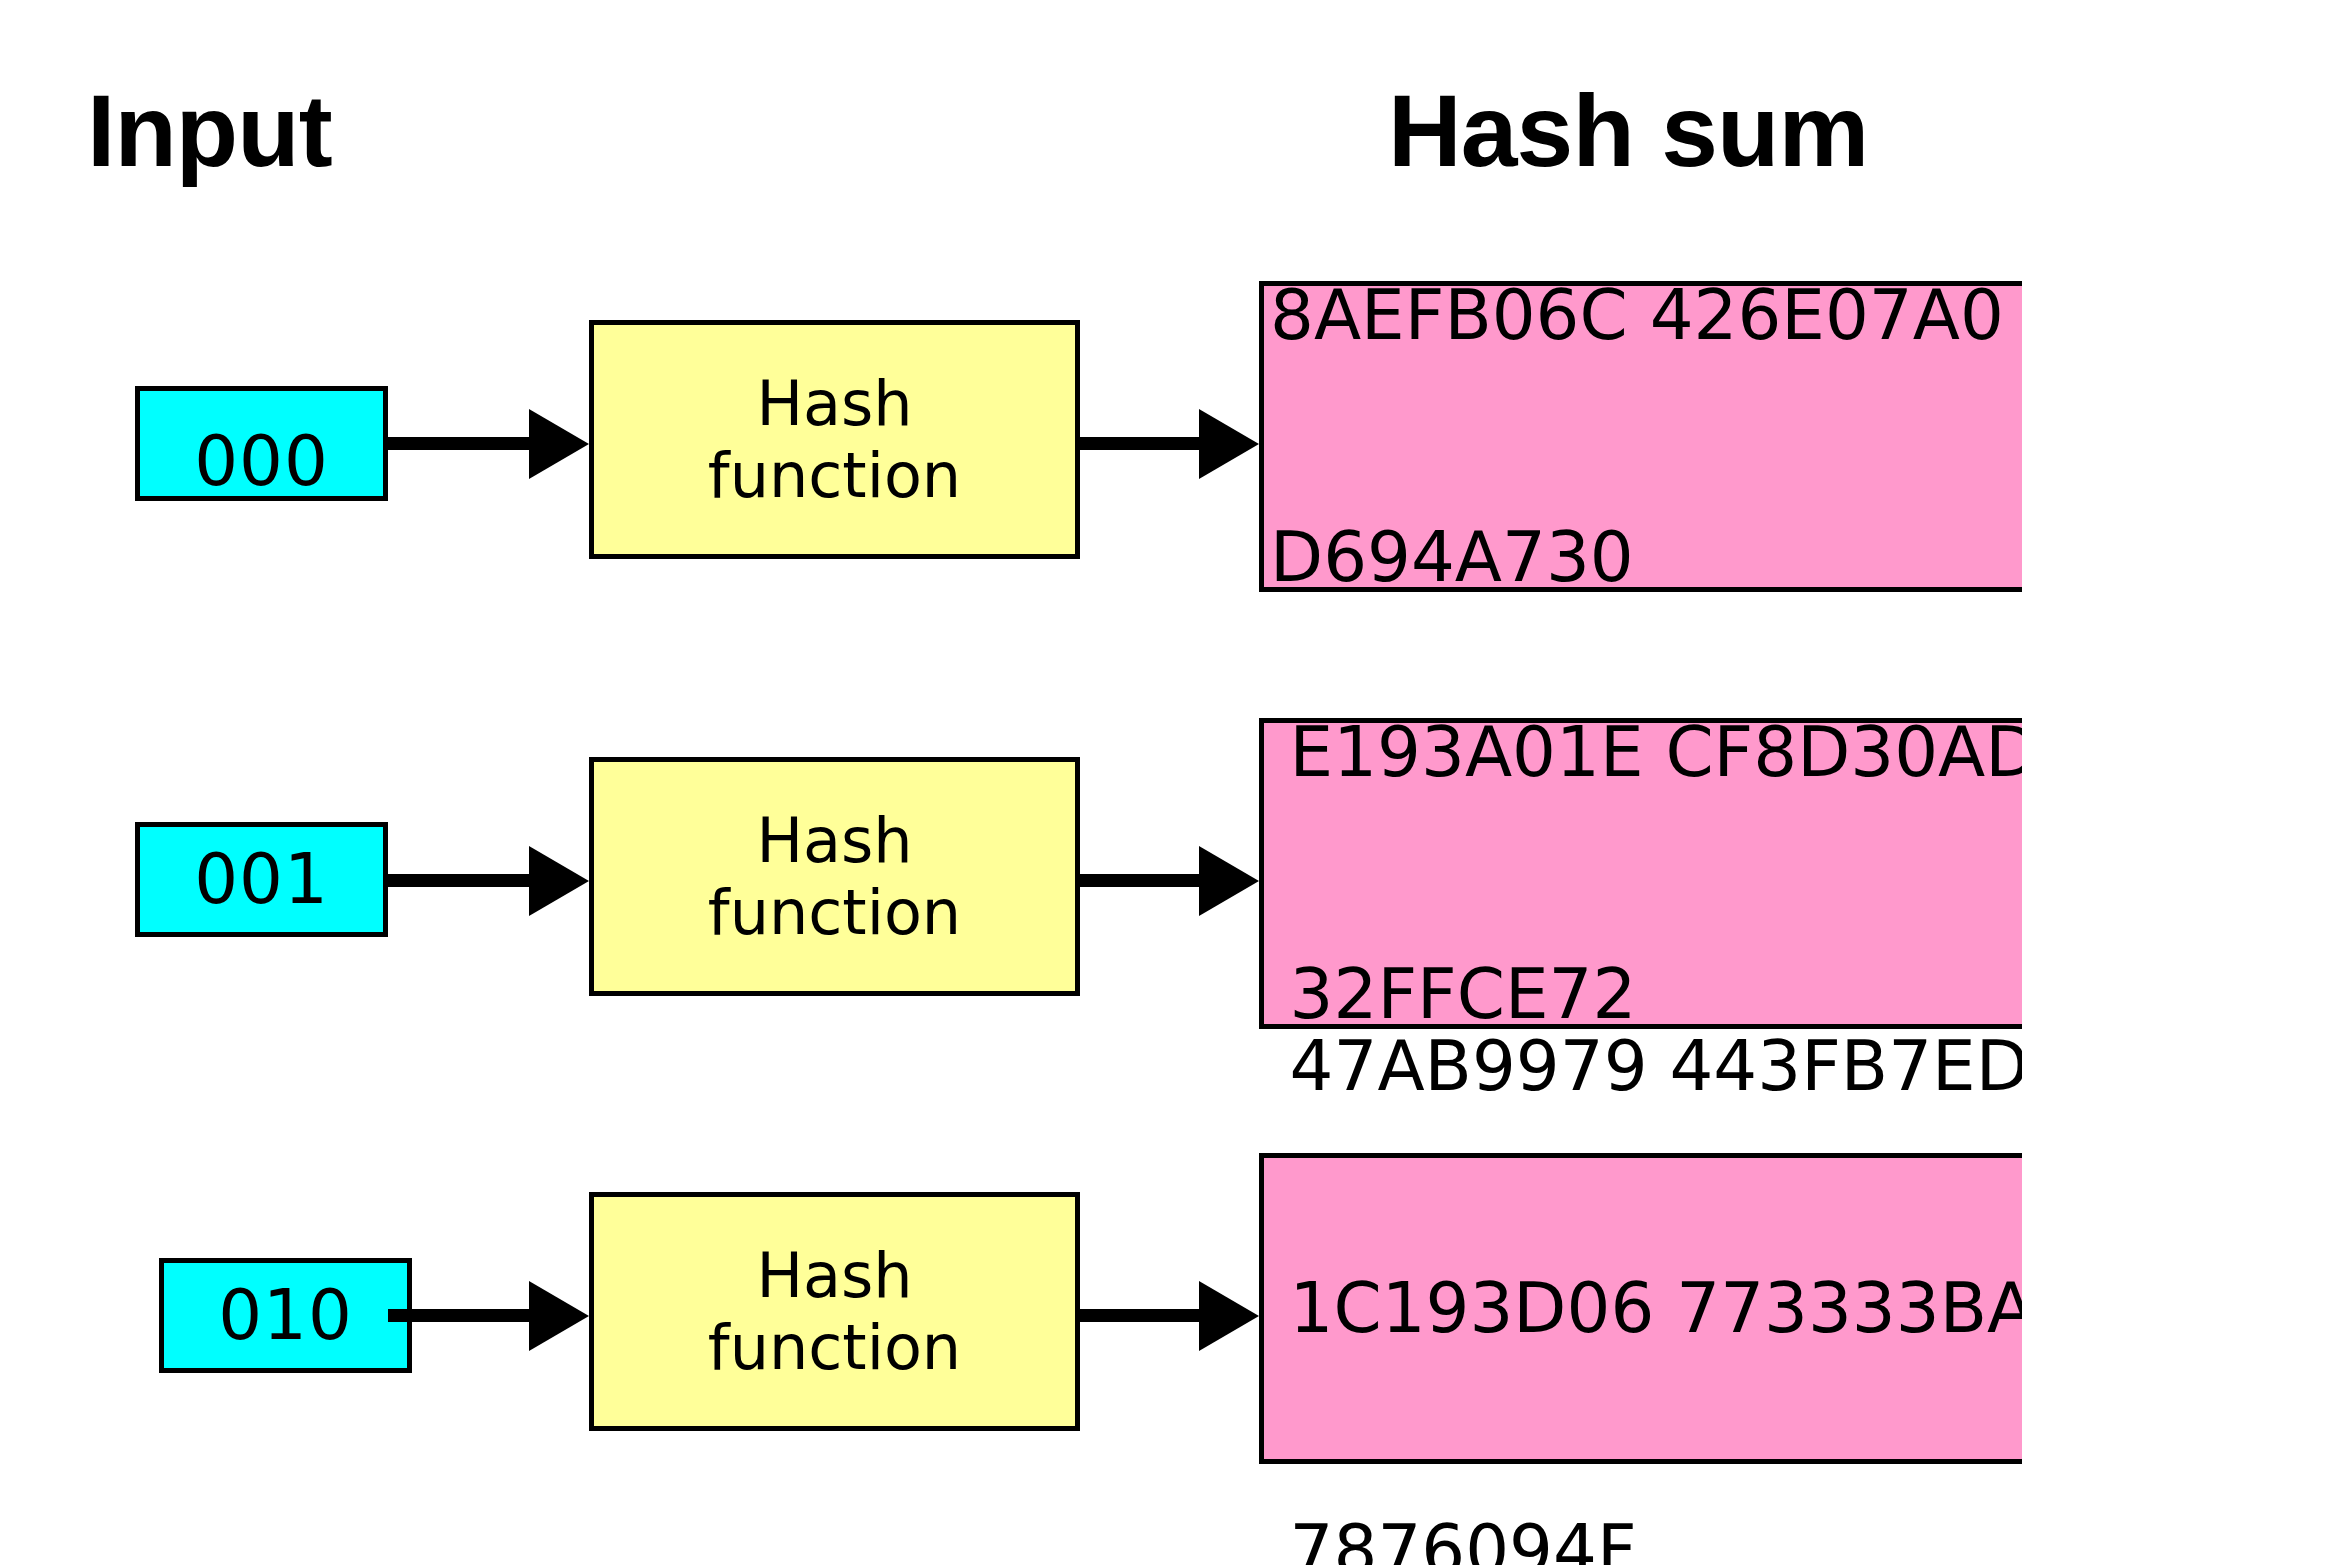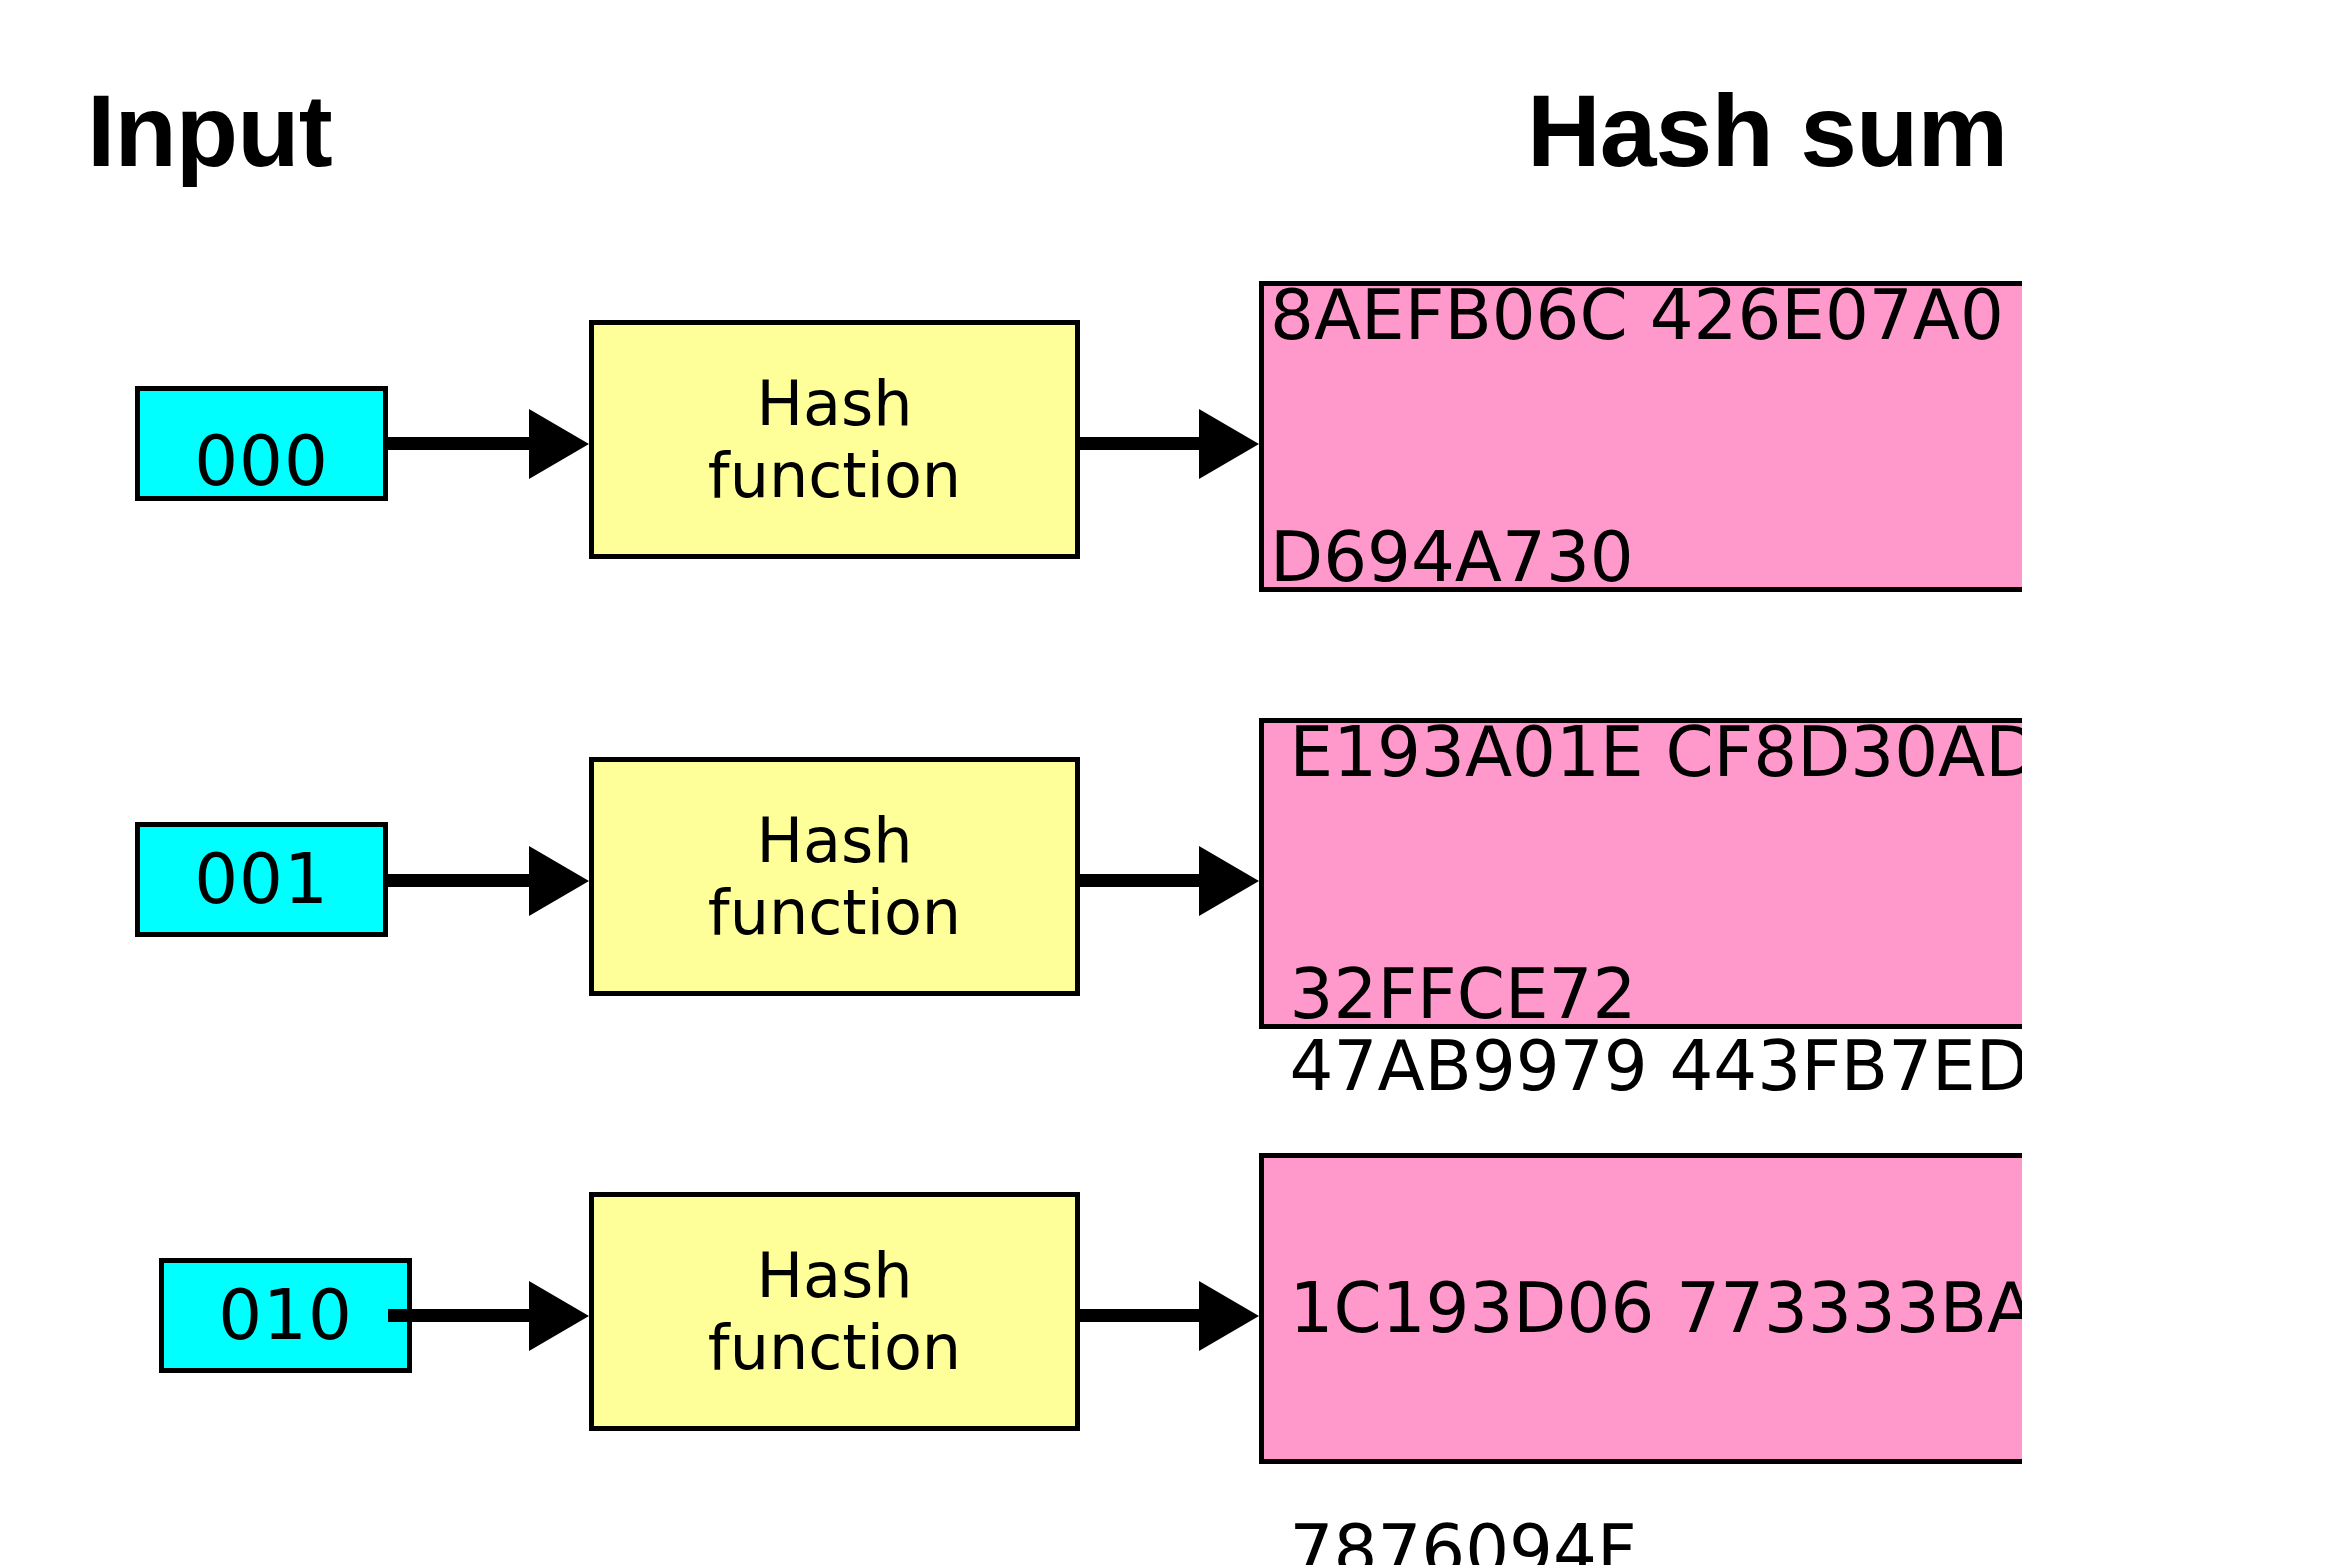--- a/index.html
+++ b/index.html
@@ -23,21 +23,21 @@
     position: absolute;
     font-family: "Liberation Sans", sans-serif;
     font-weight: bold;
     font-size: 102px;
     line-height: 1;
     color: #000000;
     white-space: nowrap;
     letter-spacing: -0.9px;
   }
   #title-input  { left: 87px;  top: 80px; }
-  #title-hash   { left: 1527px; top: 80px; }
+  #title-hash   { left: 1388px; top: 80px; }
 
   
   .box {
     position: absolute;
     box-sizing: border-box;
     border: 5.5px solid #000000;
     display: flex;
     align-items: center;
     justify-content: center;
     color: #000000;

